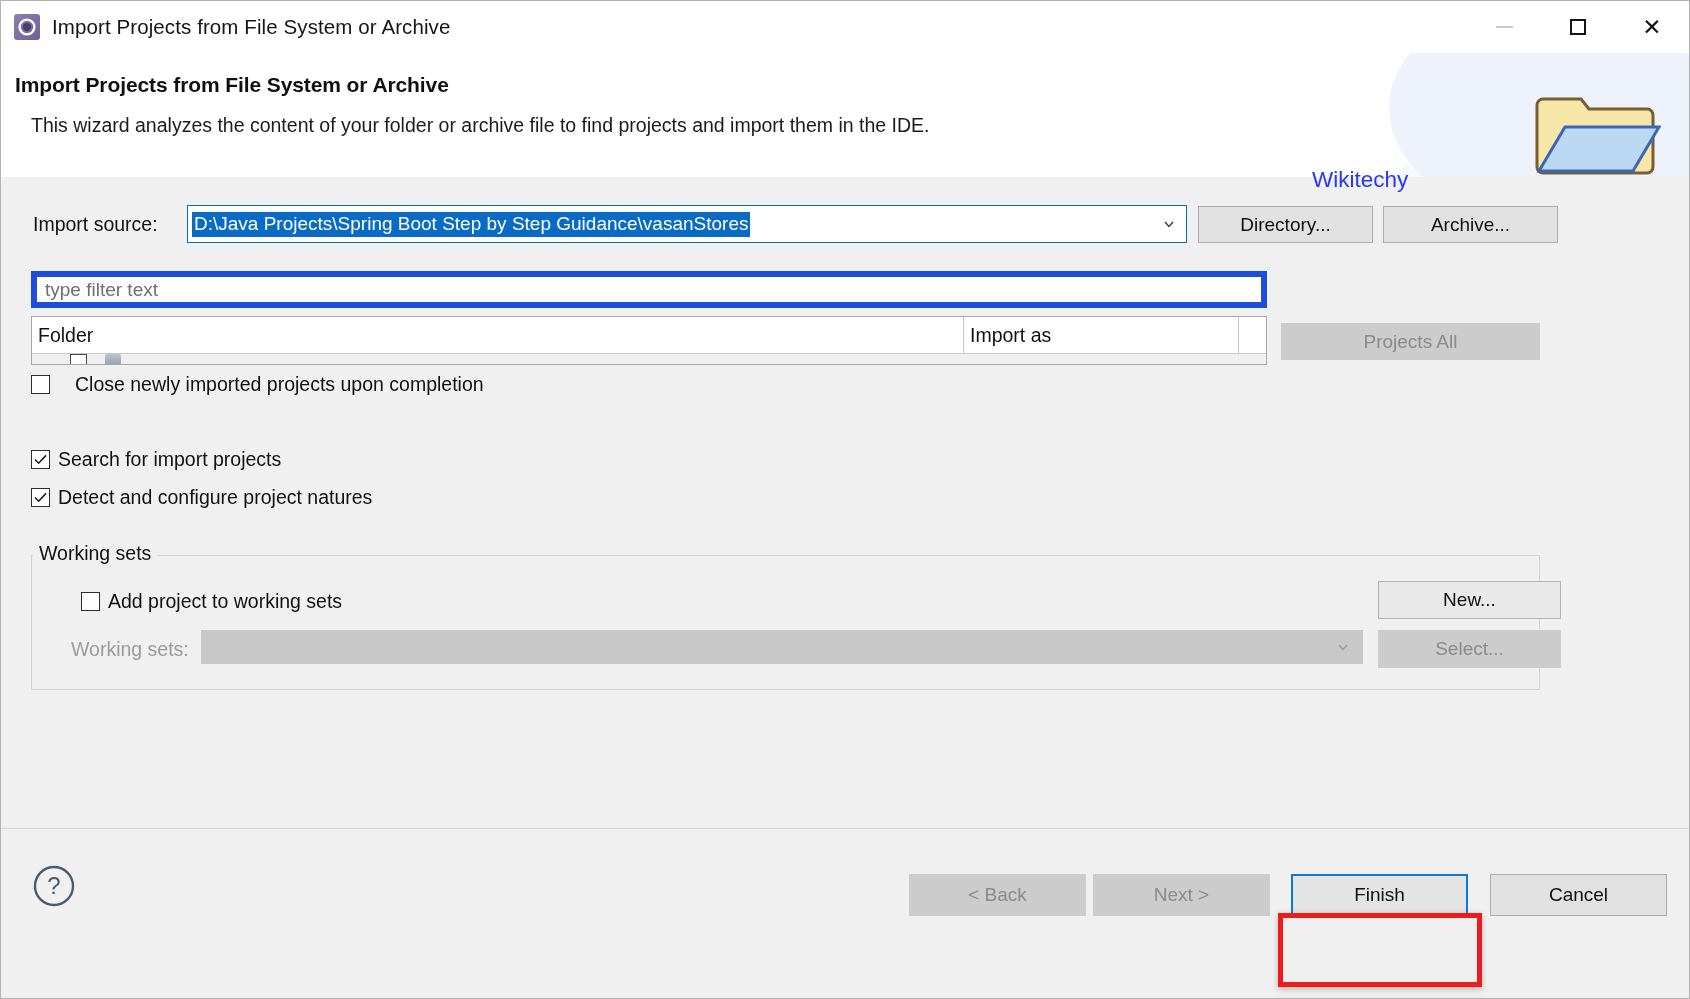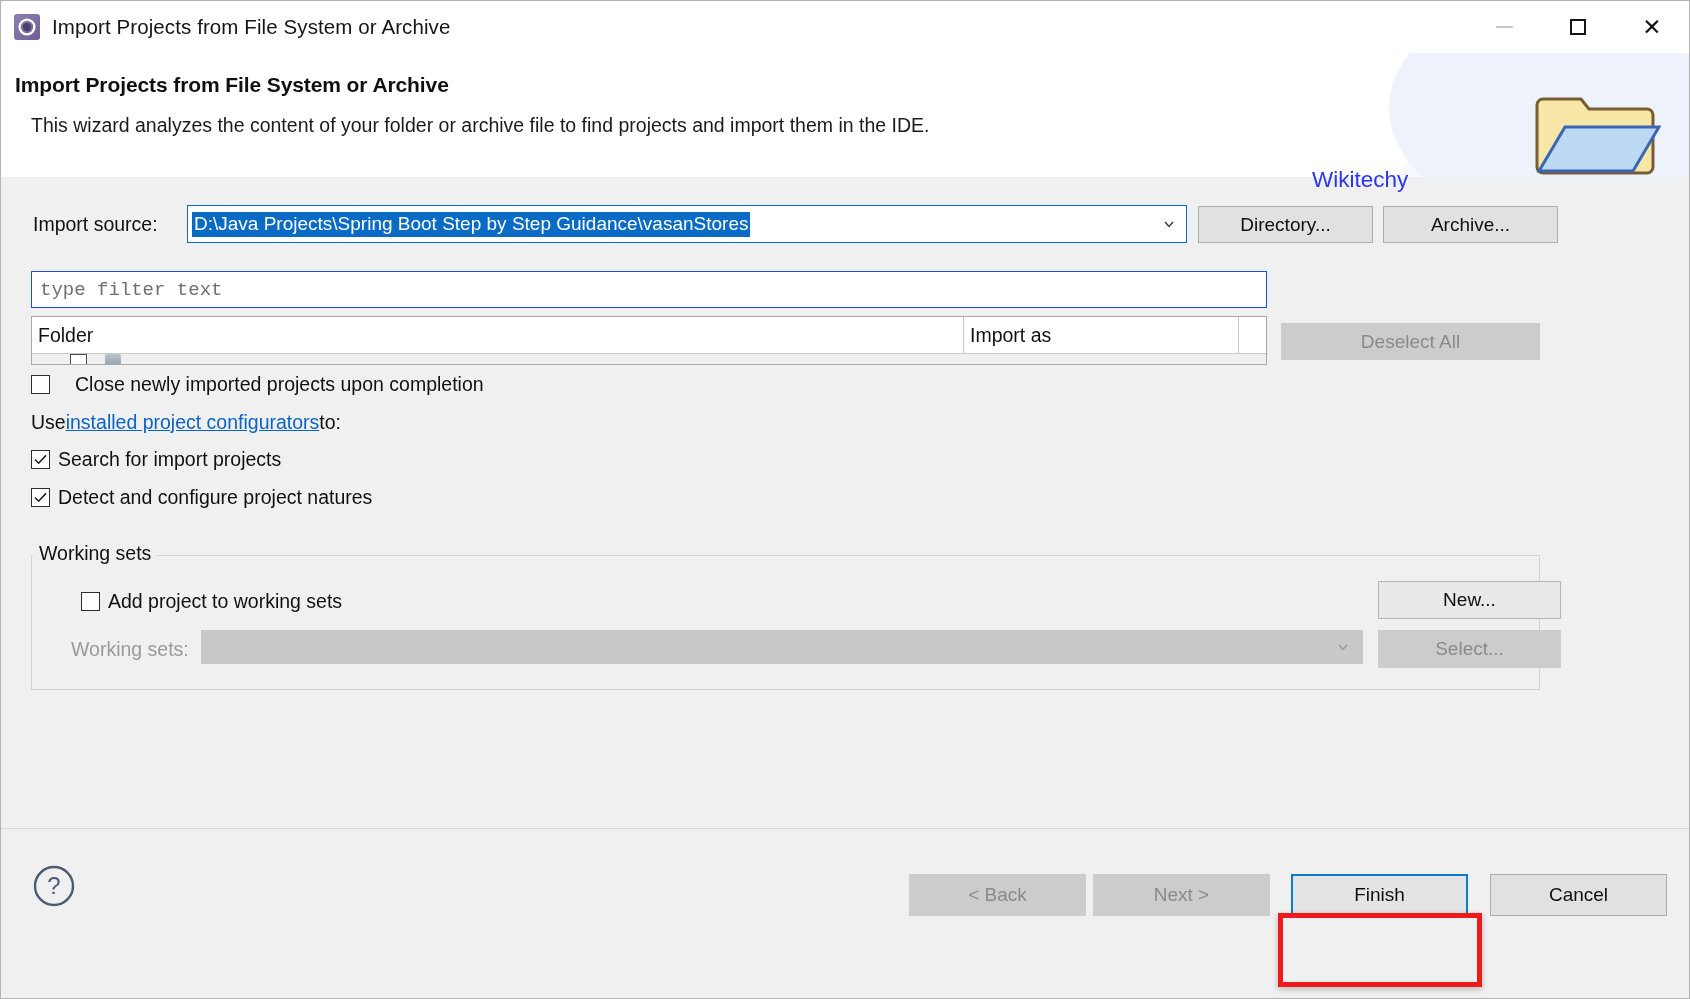--- a/index.html
+++ b/index.html
@@ -186,23 +186,23 @@
     left: 1311px; top: -10px;
     font-size: 22.5px;
     color: #2b36f0;
   }
 
   .filter-input {
     position: absolute;
     left: 30px; top: 94px;
     width: 1236px; height: 37px;
     background: #ffffff;
-    border: 1px solid #1d4ed8;
-    box-sizing: border-box;
-    display: flex; align-items: center; font-family: Liberation Mono, monospace;
+    border: 6px solid #1d4ed8;
+    box-sizing: border-box;
+    display: flex; align-items: center;
   }
   .filter-input span {
     margin-left: 8px;
     font-size: 19px;
     color: #6f6f6f;
   }
 
   .btn-select-all   { position: absolute; left: 1280px; top: 94px; width: 259px; height: 37px; }
   .btn-deselect-all { position: absolute; left: 1280px; top: 146px; width: 259px; height: 37px; }
 
@@ -412,21 +412,21 @@
           <path d="M3 5 L7 9.5 L11 5" fill="none" stroke="#3b3b3b" stroke-width="1.4"></path>
         </svg>
       </div>
       <div class="btn btn-directory">Directory...</div>
       <div class="btn btn-archive">Archive...</div>
     </div>
 
     <div class="filter-input">
       <span>type filter text</span>
     </div>
-    <div class="btn disabled btn-deselect-all">Deselect All</div>
+    <div class="btn disabled btn-deselect-all">Projects All</div>
 
     <div class="table">
       <div class="table-head">
         <div class="th th-folder">Folder</div>
         <div class="th th-importas">Import as</div>
       </div>
       <div class="table-row-partial">
         <span class="row-cb"></span>
         <span class="row-ico"></span>
       </div>
@@ -434,25 +434,20 @@
 
     <div class="opt opt-close">
       <span class="cb unchecked">
         <svg width="13" height="11" viewBox="0 0 13 11">
             <path d="M1 5.5 L4.6 9.2 L12 1.4" fill="none" stroke="#1d1d1d" stroke-width="1.6"></path>
           </svg>
       </span>
       <span>Close newly imported projects upon completion</span>
     </div>
 
-    <div class="opt opt-use">
-      <span>Use </span>
-        <span class="link">installed project configurators</span>
-        <span> to:</span>
-    </div>
 
     <div class="opt opt-nested">
       <span class="cb">
         <svg width="13" height="11" viewBox="0 0 13 11">
             <path d="M1 5.5 L4.6 9.2 L12 1.4" fill="none" stroke="#1d1d1d" stroke-width="1.6"></path>
           </svg>
       </span>
       <span>Search for import projects</span>
     </div>
 

